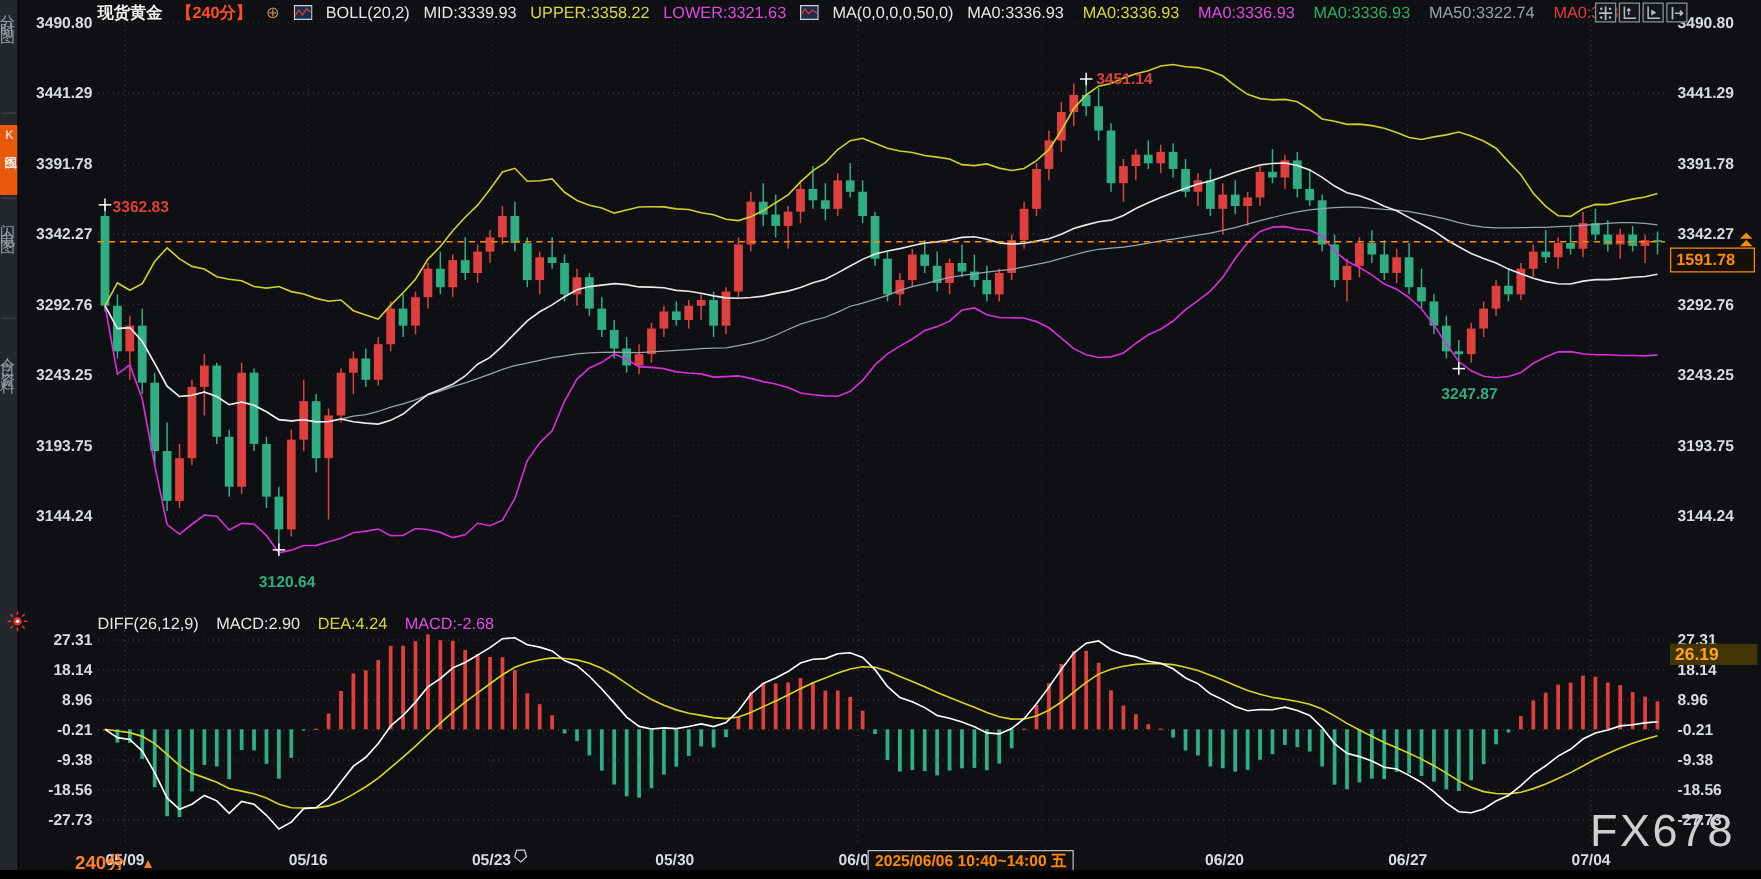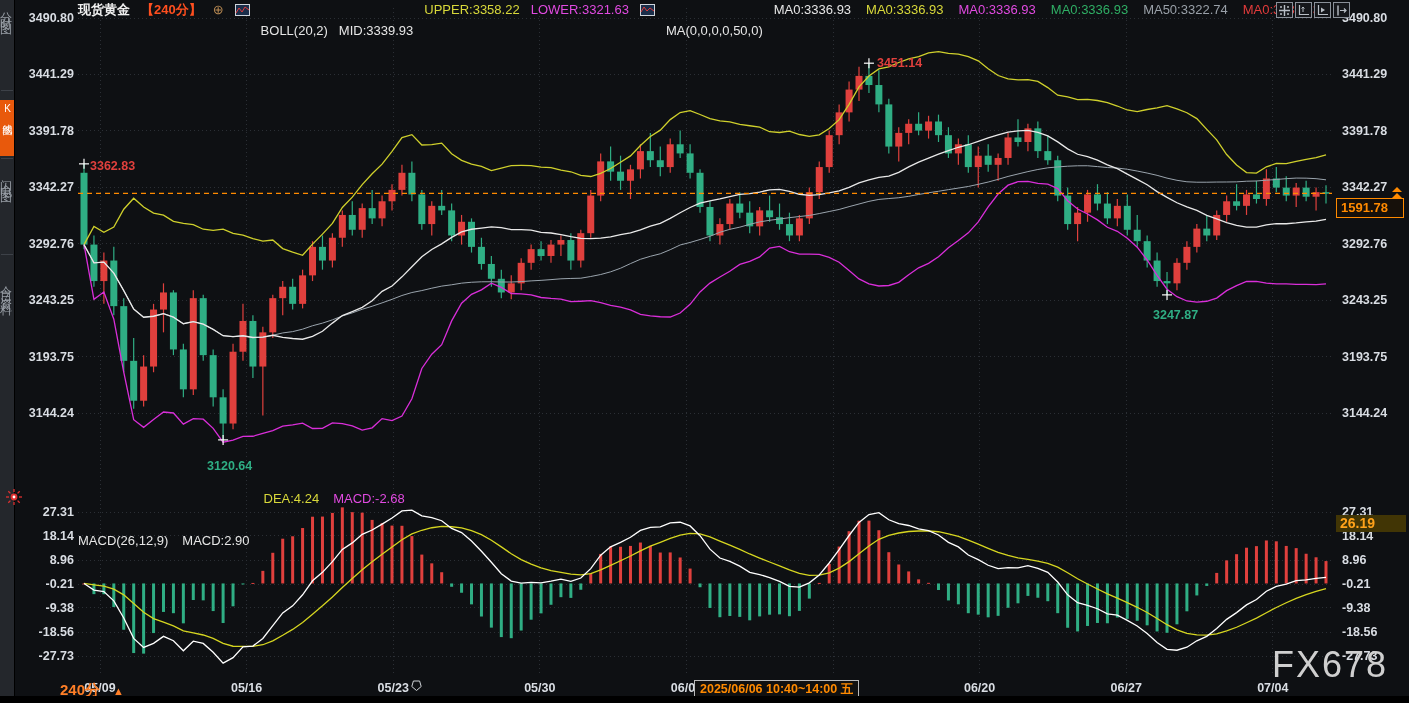--- a/index.html
+++ b/index.html
@@ -10,21 +10,21 @@
   .sidebar{position:absolute;left:0;top:0;width:14px;height:696px;background:#24272c;border-right:1px solid #000;overflow:hidden;z-index:30;}
   .sb-item{position:absolute;left:0;width:14px;writing-mode:vertical-rl;text-orientation:upright;
            font-size:12px;letter-spacing:6px;color:#9aa0a8;cursor:pointer;white-space:nowrap;}
   .sb-item.sel{background:#e8590c;color:#fff;font-size:10px;letter-spacing:2px;padding:3px 0;}
   .sb-div{position:absolute;left:1px;width:12px;height:1px;background:#3d4148;}
   
   .hdr{position:absolute;left:78px;top:1px;height:17px;display:flex;align-items:center;gap:11px;
        font-size:13px;white-space:nowrap;z-index:20;}
   .hdr .inst{color:#efefef;font-weight:700;}
   .hdr .period{color:#ff4f1f;font-weight:700;}
-  .c-white{color:#e6e6e6;margin-top:42px;} .c-yellow{color:#d8d83a;} .c-magenta{color:#e14ae1;}
+  .c-white{color:#e6e6e6;} .c-yellow{color:#d8d83a;} .c-magenta{color:#e14ae1;}
   .plus-ic{color:#b98a52;font-size:13px;line-height:13px;}
   .mini-chart{display:inline-block;width:15px;height:12px;}
   .ma-items{display:flex;gap:15px;}
   
   .tools{position:absolute;left:1276px;top:2px;display:flex;gap:2px;z-index:20;}
   .tool-btn{width:15px;height:14px;border:1px solid #8a9099;background:#15171b;display:flex;
             align-items:center;justify-content:center;cursor:pointer;}
   
   .macd-hdr{position:absolute;left:78px;top:491px;display:flex;gap:14px;font-size:13px;white-space:nowrap;z-index:20;}
   
@@ -595,21 +595,21 @@
     </div>
     <div class="tool-btn">
       <svg width="11" height="11">
           <path d="M2 0.5 L2 10.5" stroke="#b8bec5" stroke-width="1.4"></path>
           <path d="M4 5.5 L10 5.5 M8 3.5 L10 5.5 L8 7.5" stroke="#b8bec5" fill="none" stroke-width="1.2"></path>
         </svg>
     </div>
   </div>
 
   <div class="macd-hdr">
-    <span class="c-white">MACD(26,12,9)</span>
+    <span class="c-white">DIFF(26,12,9)</span>
     <span class="c-white">MACD:2.90</span>
     <span class="c-yellow">DEA:4.24</span>
     <span class="c-magenta">MACD:-2.68</span>
   </div>
 
   <div class="sun-ic">
     <svg width="18" height="18">
       <g stroke="#e03030" stroke-width="1.3">
         <line x1="9" y1="1" x2="9" y2="4"></line>
           <line x1="9" y1="14" x2="9" y2="17"></line>

